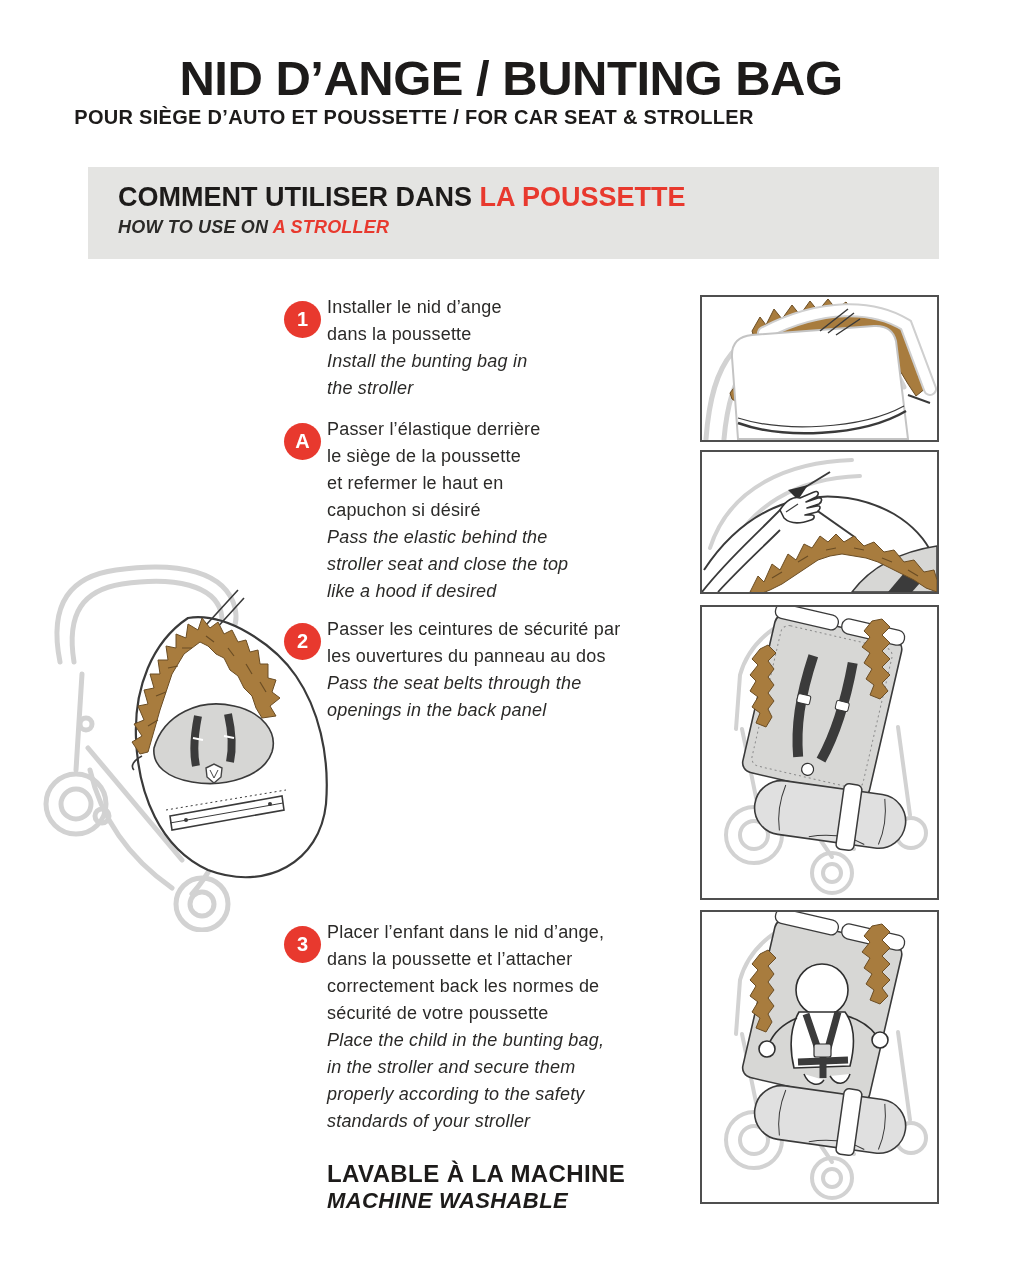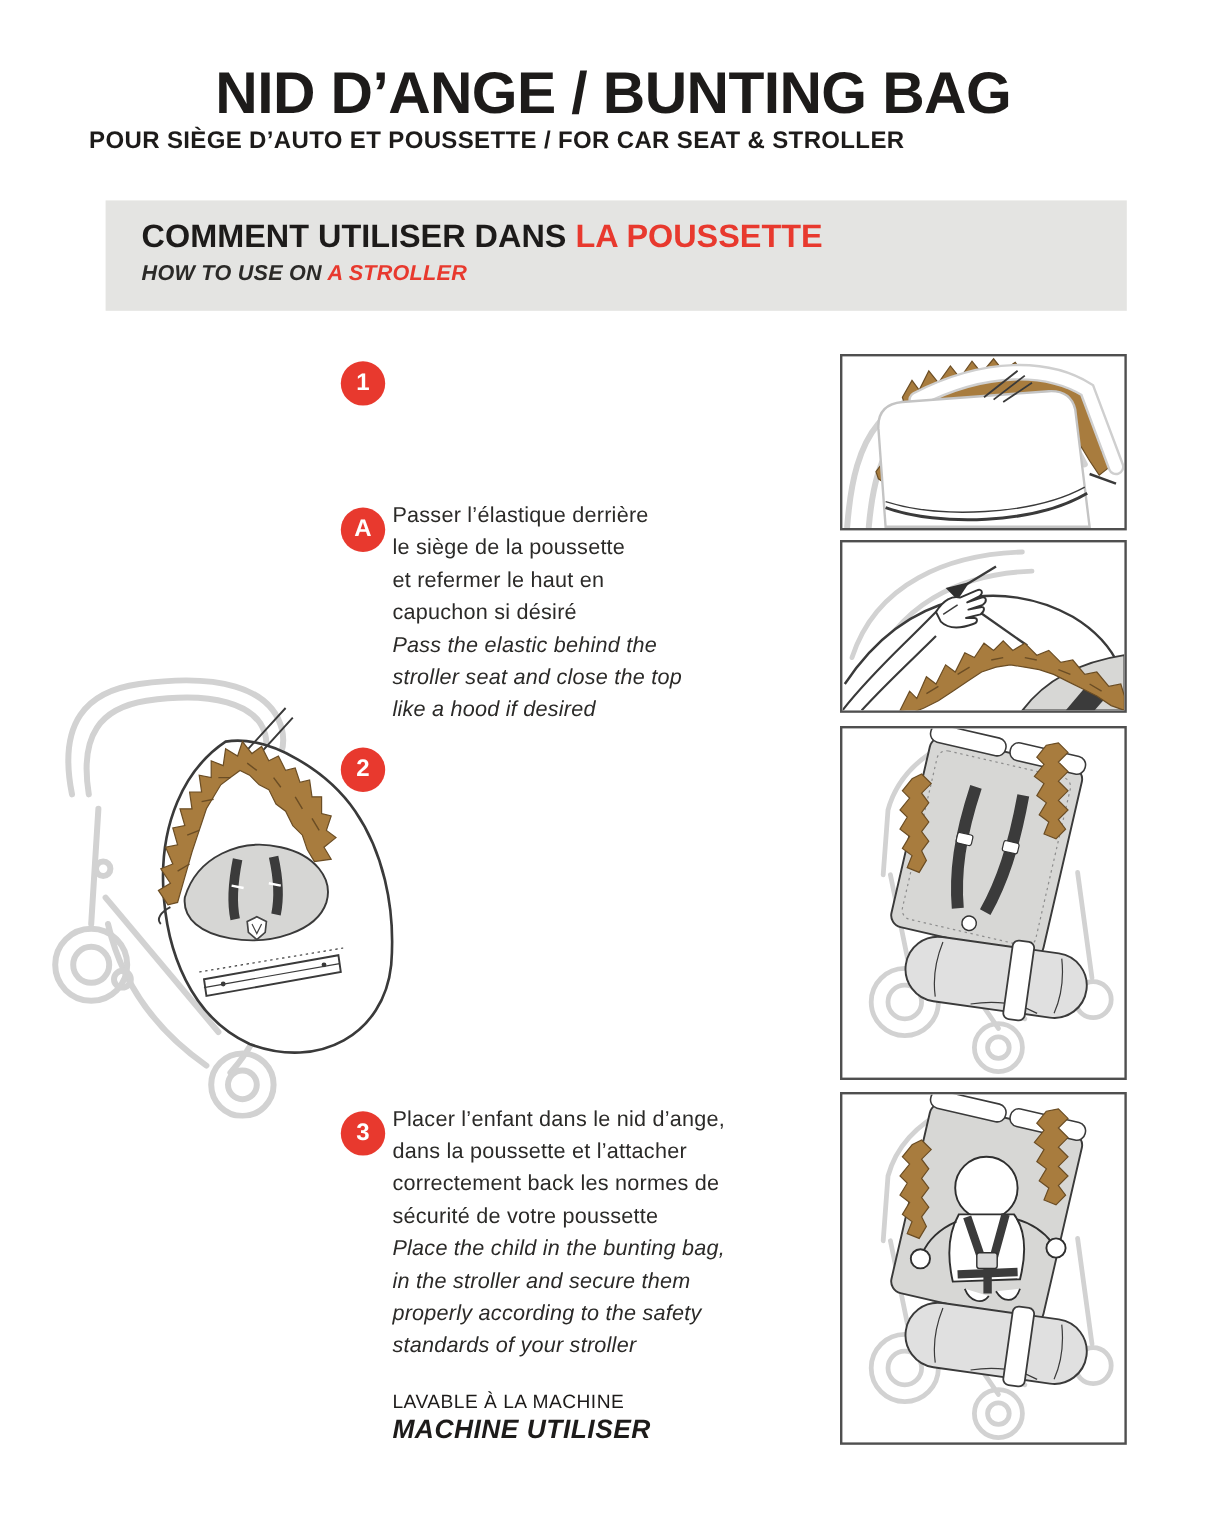--- a/index.html
+++ b/index.html
@@ -34,21 +34,21 @@
   }
   .copy{margin-left:6px;width:372px;}
   .fr,.en{
     font-size:18px;line-height:27px;letter-spacing:0.2px;
     color:var(--ink,#2b2a28);white-space:pre-line;
   }
   .en{font-style:italic;}
   .step-1{top:294px;} .step-A{top:416px;} .step-2{top:616px;} .step-3{top:919px;}
   
   .wash{position:absolute;left:327px;top:1160px;}
-  .wash .fr-line{font-size:16px;font-weight:normal;letter-spacing:0.4px;color:var(--title,#1d1b1a);}
+  .wash .fr-line{font-size:24px;font-weight:bold;letter-spacing:0.4px;color:var(--title,#1d1b1a);}
   .wash .en-line{font-size:22px;font-weight:bold;font-style:italic;letter-spacing:0.4px;color:var(--title,#1d1b1a);}
   
   .panel{
     position:absolute;left:700px;width:239px;background:#fff;
     border:2px solid var(--pborder,#4f4f4f);box-sizing:border-box;overflow:hidden;
   }
   .panel-1{top:295px;height:147px;}
   .panel-2{top:450px;height:144px;}
   .panel-3{top:605px;height:295px;}
   .panel-4{top:910px;height:294px;}
@@ -67,56 +67,68 @@
   <div class="title">NID D’ANGE / BUNTING BAG</div>
   <div class="subtitle">POUR SIÈGE D’AUTO ET POUSSETTE / FOR CAR SEAT &amp; STROLLER</div>
 
   <div class="banner">
     <div class="banner-line fr-l"><span>COMMENT UTILISER DANS </span><span class="red">LA POUSSETTE</span></div>
     <div class="banner-line en"><span>HOW TO USE ON </span><span class="red">A STROLLER</span></div>
   </div>
 
   <div class="step step-1">
     <div class="badge">1</div>
+    <div class="copy">
+      <div class="fr">Installer le nid d’ange
+dans la poussette</div>
+      <div class="en">Install the bunting bag in
+the stroller</div>
+    </div>
   </div>
 
   <div class="step step-A">
     <div class="badge">A</div>
     <div class="copy">
       <div class="fr">Passer l’élastique derrière
 le siège de la poussette
 et refermer le haut en
 capuchon si désiré</div>
       <div class="en">Pass the elastic behind the
 stroller seat and close the top
 like a hood if desired</div>
     </div>
   </div>
 
   <div class="step step-2">
     <div class="badge">2</div>
+    <div class="copy">
+      <div class="fr">Passer les ceintures de sécurité par
+les ouvertures du panneau au dos</div>
+      <div class="en">Pass the seat belts through the
+openings in the back panel</div>
+    </div>
   </div>
 
   <div class="step step-3">
     <div class="badge">3</div>
     <div class="copy">
       <div class="fr">Placer l’enfant dans le nid d’ange,
 dans la poussette et l’attacher
 correctement back les normes de
 sécurité de votre poussette</div>
       <div class="en">Place the child in the bunting bag,
 in the stroller and secure them
 properly according to the safety
 standards of your stroller</div>
     </div>
   </div>
 
   <div class="wash">
     <div class="fr-line">LAVABLE À LA MACHINE</div>
-    <div class="en-line">MACHINE UTILISER</div>
+    <div class="en-line">MACHINE WASHABLE</div>
   </div>
 
   <div class="bigfig">
     <svg viewBox="0 0 312 376">
 
       <g class="frame" stroke-width="5">
         <path d="M30,106 C18,46 42,20 86,14 C150,5 196,16 205,52 C210,74 196,90 172,98"></path>
         <path d="M44,106 C36,56 54,34 92,28 C146,20 184,30 191,56 C195,72 186,82 168,88"></path>
         <path d="M52,118 L46,214"></path>
         <path d="M60,214 C72,266 102,304 142,332"></path>

